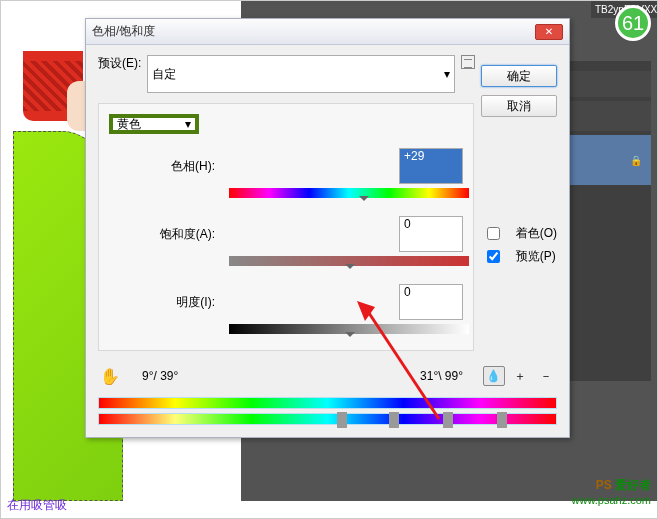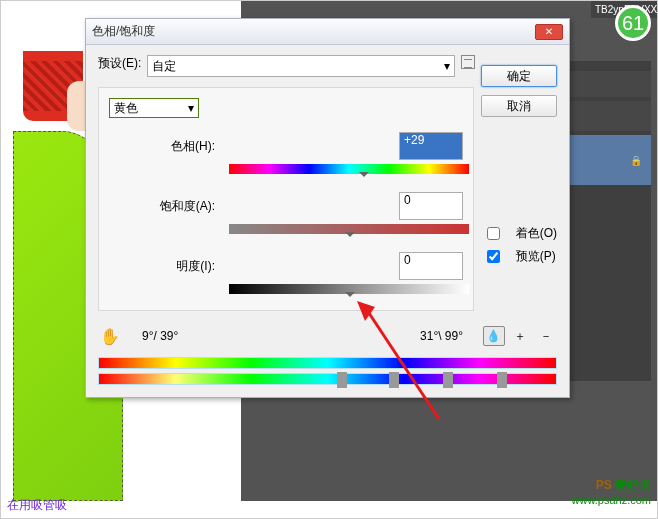--- a/index.html
+++ b/index.html
@@ -23,32 +23,32 @@
   .hand{position:absolute;left:60px;top:80px;width:40px;height:50px;background:#f7dcc7;border-radius:12px}
   .shirt{position:absolute;left:6px;top:130px;width:110px;height:370px;background:linear-gradient(135deg,#9be80f,#7ed00f);border-top-right-radius:60px 100px;border:1px dashed #555}
   
   .dlg{position:absolute;left:84px;top:17px;width:485px;background:#f0f0f0;border:1px solid #aab1bf;box-shadow:2px 2px 5px rgba(0,0,0,.3)}
   .dlg-title{height:26px;background:linear-gradient(#fcfcfd,#e4e7ef);border-bottom:1px solid #c2c8d6;display:flex;align-items:center;padding:0 6px;color:#333}
   .dlg-title .x{margin-left:auto;width:28px;height:16px;background:#e04b3f;border:1px solid #b23128;border-radius:2px;color:#fff;text-align:center;line-height:14px;font-size:10px}
   .dlg-body{padding:10px 12px 12px 12px}
   .row{display:flex;margin-bottom:10px;gap:6px}
   .row label{}
   select,.btn{font-size:12px}
-  .preset{flex:1;height:22px;border:1px solid #adadad;background:#fff;padding:0 4px}
+  .preset{flex:1;height:38px;border:1px solid #adadad;background:#fff;padding:0 4px}
   .opts{width:14px;height:14px;border:1px solid #888;position:relative}
   .opts:after{content:"";position:absolute;top:3px;left:2px;right:2px;border-top:1px solid #888}
   .opts:before{content:"";position:absolute;bottom:0;left:2px;right:2px;border-top:1px solid #888}
   .btn{width:76px;height:22px;border:1px solid #adadad;background:linear-gradient(#fff,#e8e8e8);border-radius:2px}
   .btn.focus{border:1px solid #4a90d9;box-shadow:0 0 2px #4a90d9}
   .side-btns{position:absolute;right:12px;top:46px;display:flex;flex-direction:column;gap:8px}
   .inner{border:1px solid #d8d8d8;background:#f7f7f7;padding:10px 10px 12px 10px;width:376px}
-  .channel{width:90px;height:20px;border:1px solid #4d7c0f;background:#fff;padding:0 4px}
+  .channel{width:90px;height:20px;border:4px solid #4d7c0f;background:#fff;padding:0 4px}
   .slider-row{display:flex;align-items:center;gap:10px;margin-top:14px}
   .slider-row .lbl{width:110px;text-align:right;padding-right:4px}
-  .numbox{width:64px;height:28px;border:1px solid #adadad;background:#fff;text-align:left;padding:0 4px}
+  .numbox{width:64px;height:36px;border:1px solid #adadad;background:#fff;text-align:left;padding:0 4px}
   .numbox.sel{background:#3a74c4;color:#fff}
   .track{height:14px;margin:4px 0 0 120px;width:240px;position:relative}
   .hue-track{height:10px;background:linear-gradient(90deg,red,magenta,blue,cyan,lime,yellow,red)}
   .sat-track{height:10px;background:linear-gradient(90deg,#888,#c33)}
   .light-track{height:10px;background:linear-gradient(90deg,#000,#888,#fff)}
   .thumb-tri{position:absolute;top:8px;width:0;height:0;border:5px solid transparent;border-top-color:#666}
   .tools-row{display:flex;align-items:center;gap:10px;margin-top:14px}
   .hand-ic{width:24px;height:22px;display:flex;align-items:center;justify-content:center;font-size:16px}
   .degrees{flex:1;display:flex;justify-content:space-between;padding:0 10px}
   .eyedrops{display:flex;gap:4px}

